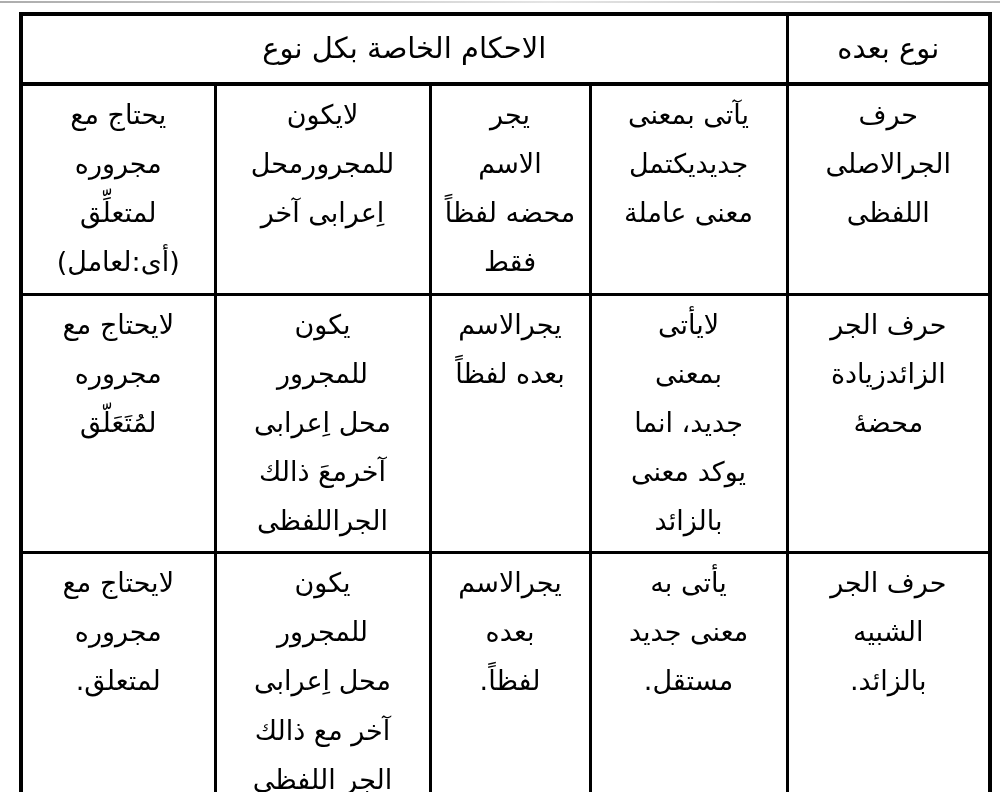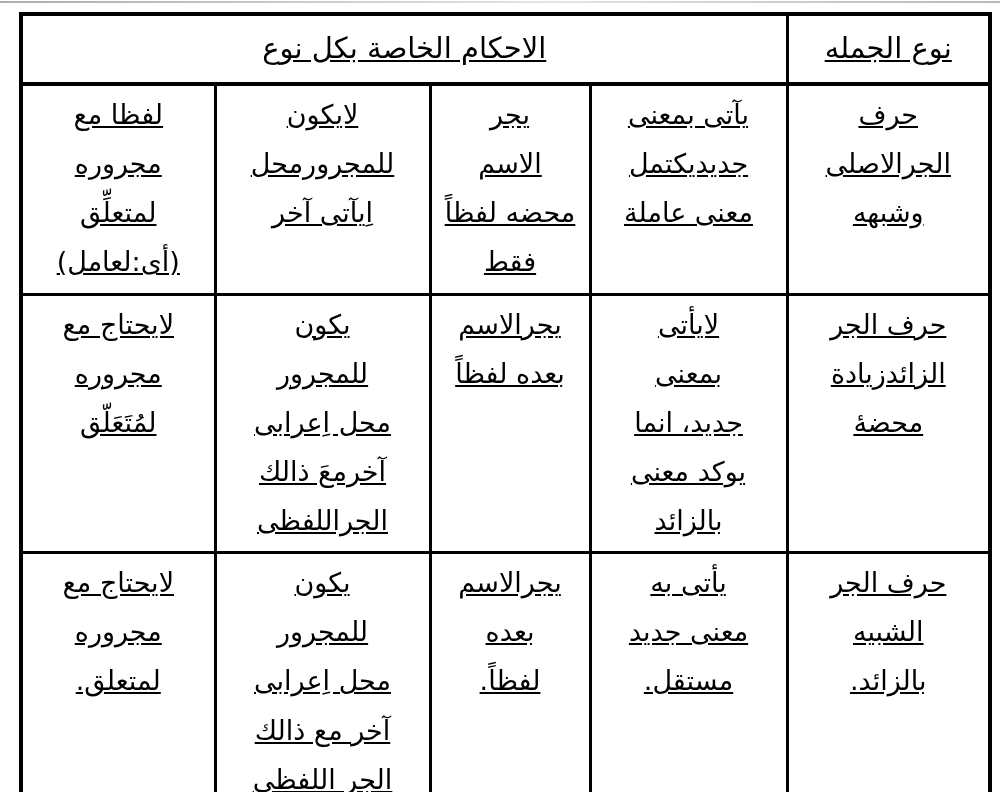--- a/index.html
+++ b/index.html
@@ -36,21 +36,20 @@
     background: #ffffff;
     border: 4px solid #000000;
   }
   table.grammar-table th,
   table.grammar-table td {
     border: 3px solid #000000;
     padding: 4px 6px 6px 6px;
     text-align: center;
     color: #000000;
     overflow: hidden;
-    text-decoration: underline;
   }
   table.grammar-table th {
     vertical-align: middle;
     font-weight: normal;
     font-size: 29px;
     height: 56px;
     border-bottom-width: 4px;
   }
   table.grammar-table td {
     vertical-align: top;
@@ -76,40 +75,40 @@
   <table class="grammar-table">
     <colgroup>
       <col class="c-type">
       <col class="c-meaning">
       <col class="c-jar">
       <col class="c-mahall">
       <col class="c-taalluq">
     </colgroup>
     <thead>
       <tr class="row-header">
-        <th>نوع الجمله</th>
+        <th>نوع بعده</th>
         <th colspan="4">الاحكام الخاصة بكل نوع</th>
       </tr>
     </thead>
     <tbody>
       <tr class="row-1">
         <td>حرف
 الجرالاصلى
-وشبهه</td>
+اللفظى</td>
         <td>يآتى بمعنى
 جديديكتمل
 معنى عاملة</td>
         <td>يجر
 الاسم
 محضه لفظاً
 فقط</td>
         <td>لايكون
 للمجرورمحل
-اِيآتى آخر</td>
-        <td>لفظا مع
+اِعرابى آخر</td>
+        <td>يحتاج مع
 مجروره
 لمتعلِّق
 (أى:لعامل)</td>
       </tr>
       <tr class="row-2">
         <td>حرف الجر
 الزائدزيادة
 محضهٔ</td>
         <td>لايأتى
 بمعنى

